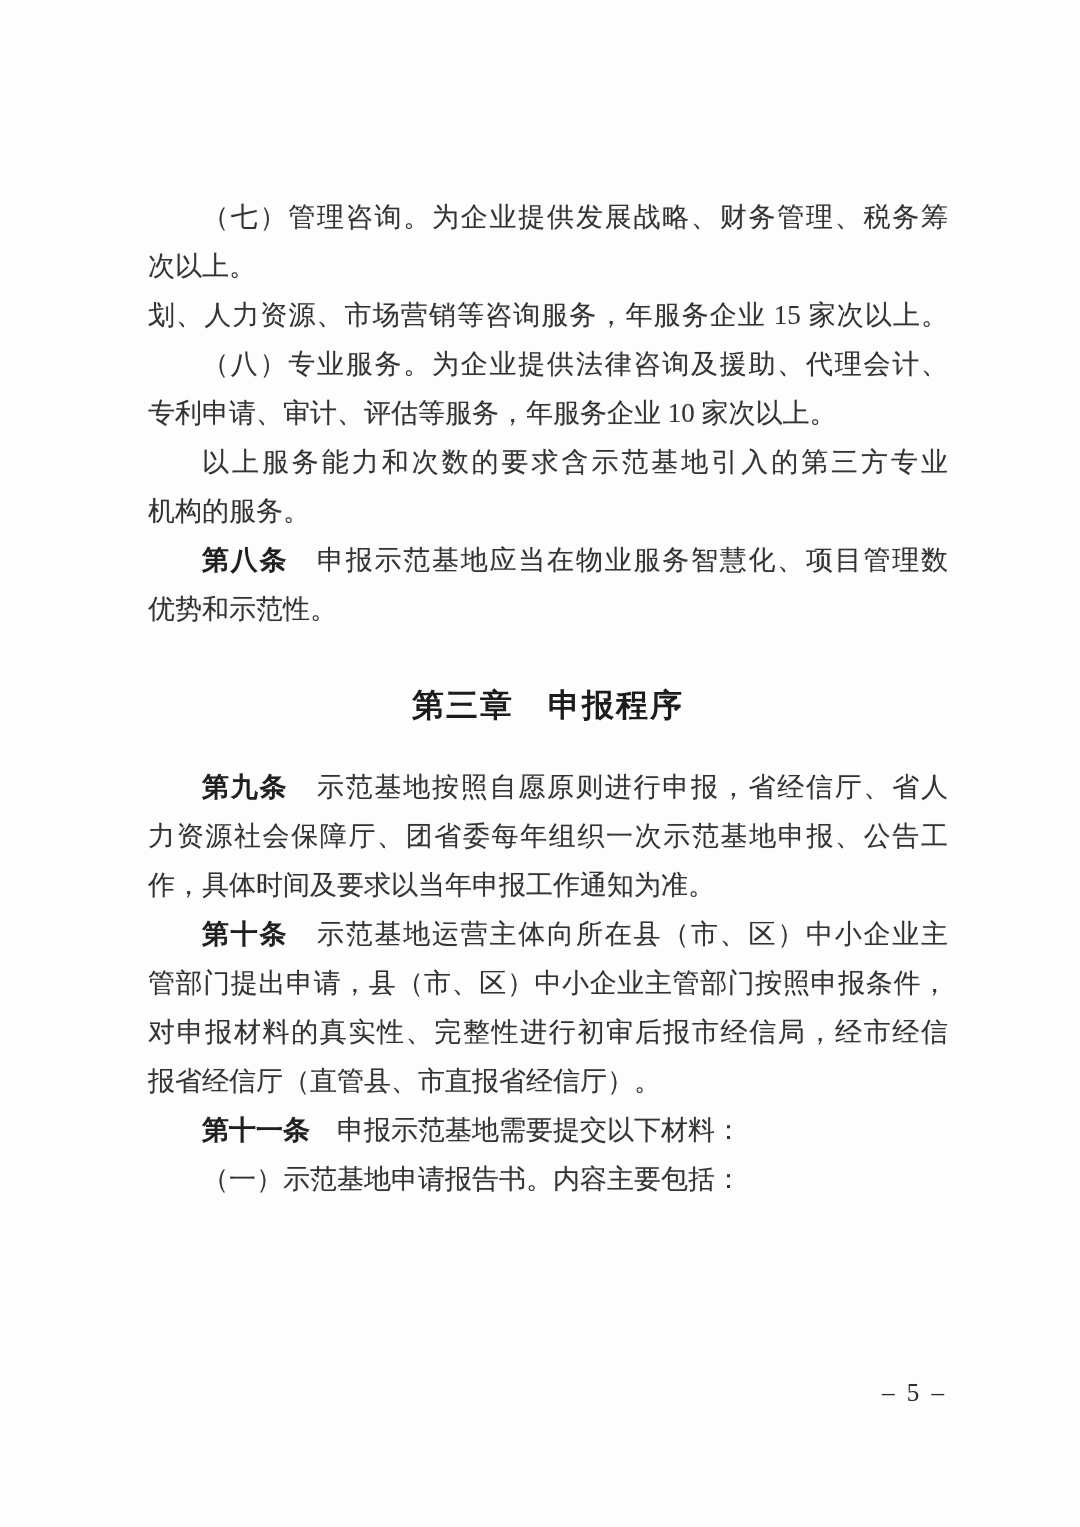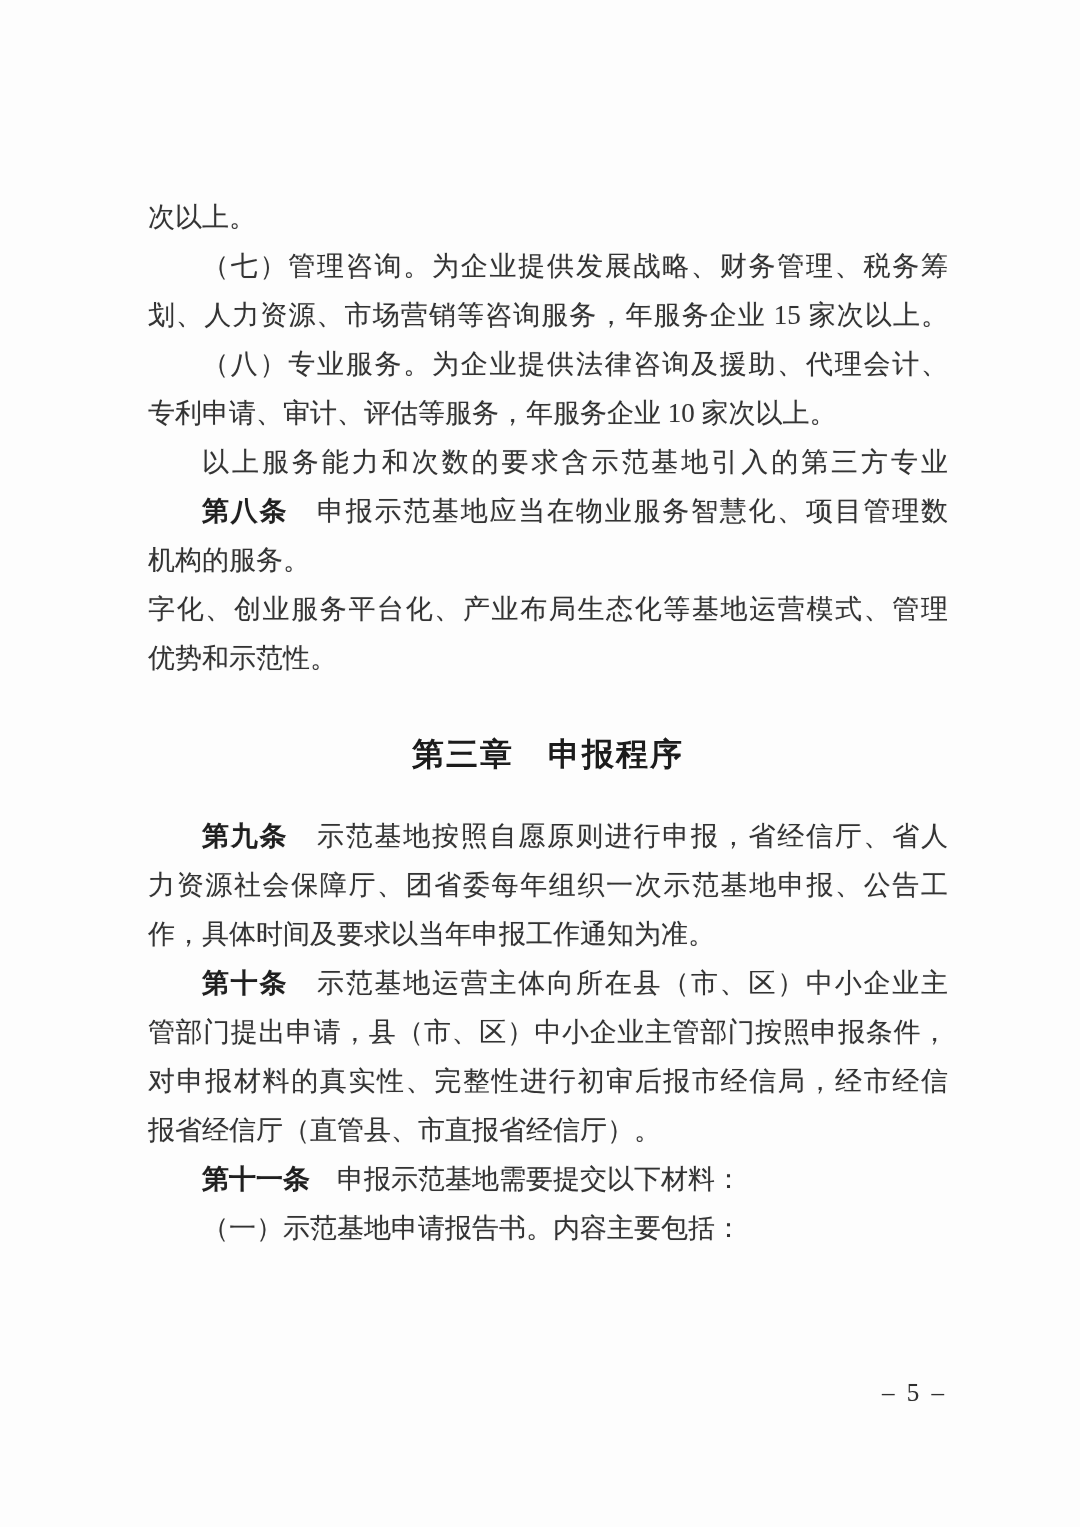--- a/index.html
+++ b/index.html
@@ -67,29 +67,28 @@
     letter-spacing: 3px;
     text-shadow: 0 0 1px rgba(70,70,70,0.28);
   }
 </style>
 </head>
 <body>
 
 <div class="scan-page">
   <div class="text-column">
     <div id="lines-before">
+        <div class="line j ind"><span>（七）管理咨询。为企业提供发展战略、财务管理、税务筹</span></div>
         <div class="line"><span>次以上。</span></div>
-        <div class="line j ind"><span>（七）管理咨询。为企业提供发展战略、财务管理、税务筹</span></div>
         <div class="line j"><span>划、人力资源、市场营销等咨询服务，年服务企业 15 家次以上。</span></div>
         <div class="line j ind"><span>（八）专业服务。为企业提供法律咨询及援助、代理会计、</span></div>
         <div class="line"><span>专利申请、审计、评估等服务，年服务企业 10 家次以上。</span></div>
         <div class="line j ind"><span>以上服务能力和次数的要求含示范基地引入的第三方专业</span></div>
+        <div class="line"><span>机构的服务。</span></div>
         <div class="line j ind"><span class="b">第八条</span><span>　申报示范基地应当在物业服务智慧化、项目管理数</span></div>
-        <div class="line"><span>机构的服务。</span></div>
-        <div class="line j"><span>字化、创业服务平台化、产业布局生态化等基地运营模式、管理</span></div>
         <div class="line"><span>优势和示范性。</span></div>
       </div>
     <div class="chapter">第三章　申报程序</div>
     <div id="lines-after">
         <div class="line j ind"><span class="b">第九条</span><span>　示范基地按照自愿原则进行申报，省经信厅、省人</span></div>
         <div class="line j"><span>力资源社会保障厅、团省委每年组织一次示范基地申报、公告工</span></div>
         <div class="line"><span>作，具体时间及要求以当年申报工作通知为准。</span></div>
         <div class="line j ind"><span class="b">第十条</span><span>　示范基地运营主体向所在县（市、区）中小企业主</span></div>
         <div class="line j"><span>管部门提出申请，县（市、区）中小企业主管部门按照申报条件，</span></div>
         <div class="line j"><span>对申报材料的真实性、完整性进行初审后报市经信局，经市经信</span></div>

